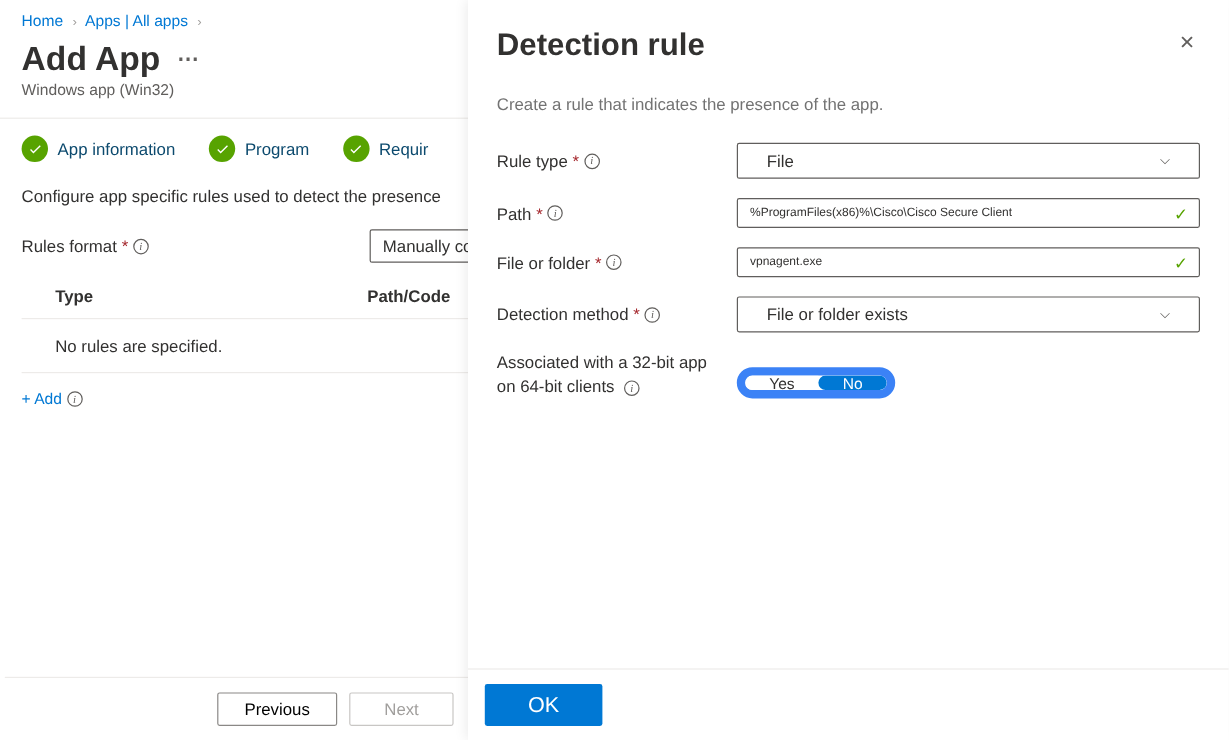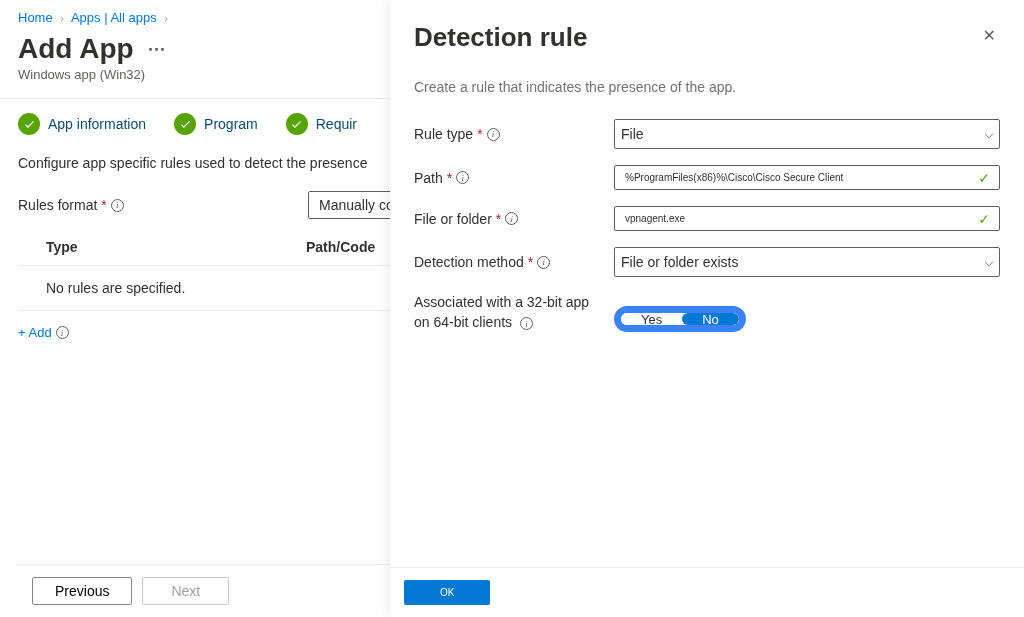--- a/index.html
+++ b/index.html
@@ -139,26 +139,27 @@
       padding: 14px 18px;
       font-size: 13px;
       color: #0078d4;
       display: flex;
       align-items: center;
       gap: 4px;
     }
     .footer {
       position: absolute;
       bottom: 0;
-      left: 16px;
+      left: 4px;
       width: 390px;
       padding: 12px 16px;
       border-top: 1px solid #edebe9;
       display: flex;
       gap: 10px;
+      justify-content: flex-end;
     }
     .btn {
       padding: 5px 22px;
       font-size: 14px;
       border: 1px solid #8a8886;
       background: #fff;
       cursor: pointer;
       border-radius: 2px;
     }
     .btn-disabled {
@@ -222,21 +223,21 @@
       font-size: 14px;
       color: #323130;
       line-height: 1.4;
     }
     .form-control {
       flex: 1;
     }
     .dropdown {
       border: 1px solid #605e5c;
       border-radius: 2px;
-      padding: 6px 6px;
+      padding: 6px 24px;
       font-size: 14px;
       color: #323130;
       background: #fff;
       width: 100%;
       display: flex;
       justify-content: space-between;
       align-items: center;
     }
     .dropdown-arrow {
       font-size: 11px;
@@ -287,21 +288,21 @@
     }
     .panel-footer {
       padding: 12px 14px;
       border-top: 1px solid #edebe9;
     }
     .btn-primary {
       background: #0078d4;
       color: #fff;
       border: none;
       padding: 7px 36px;
-      font-size: 10px;
+      font-size: 18px;
       cursor: pointer;
       border-radius: 2px;
     }
     .col-type { width: 260px; }
     .col-path { flex: 1; }
   </style>
 </head>
 <body>
 
 <div class="breadcrumb">

